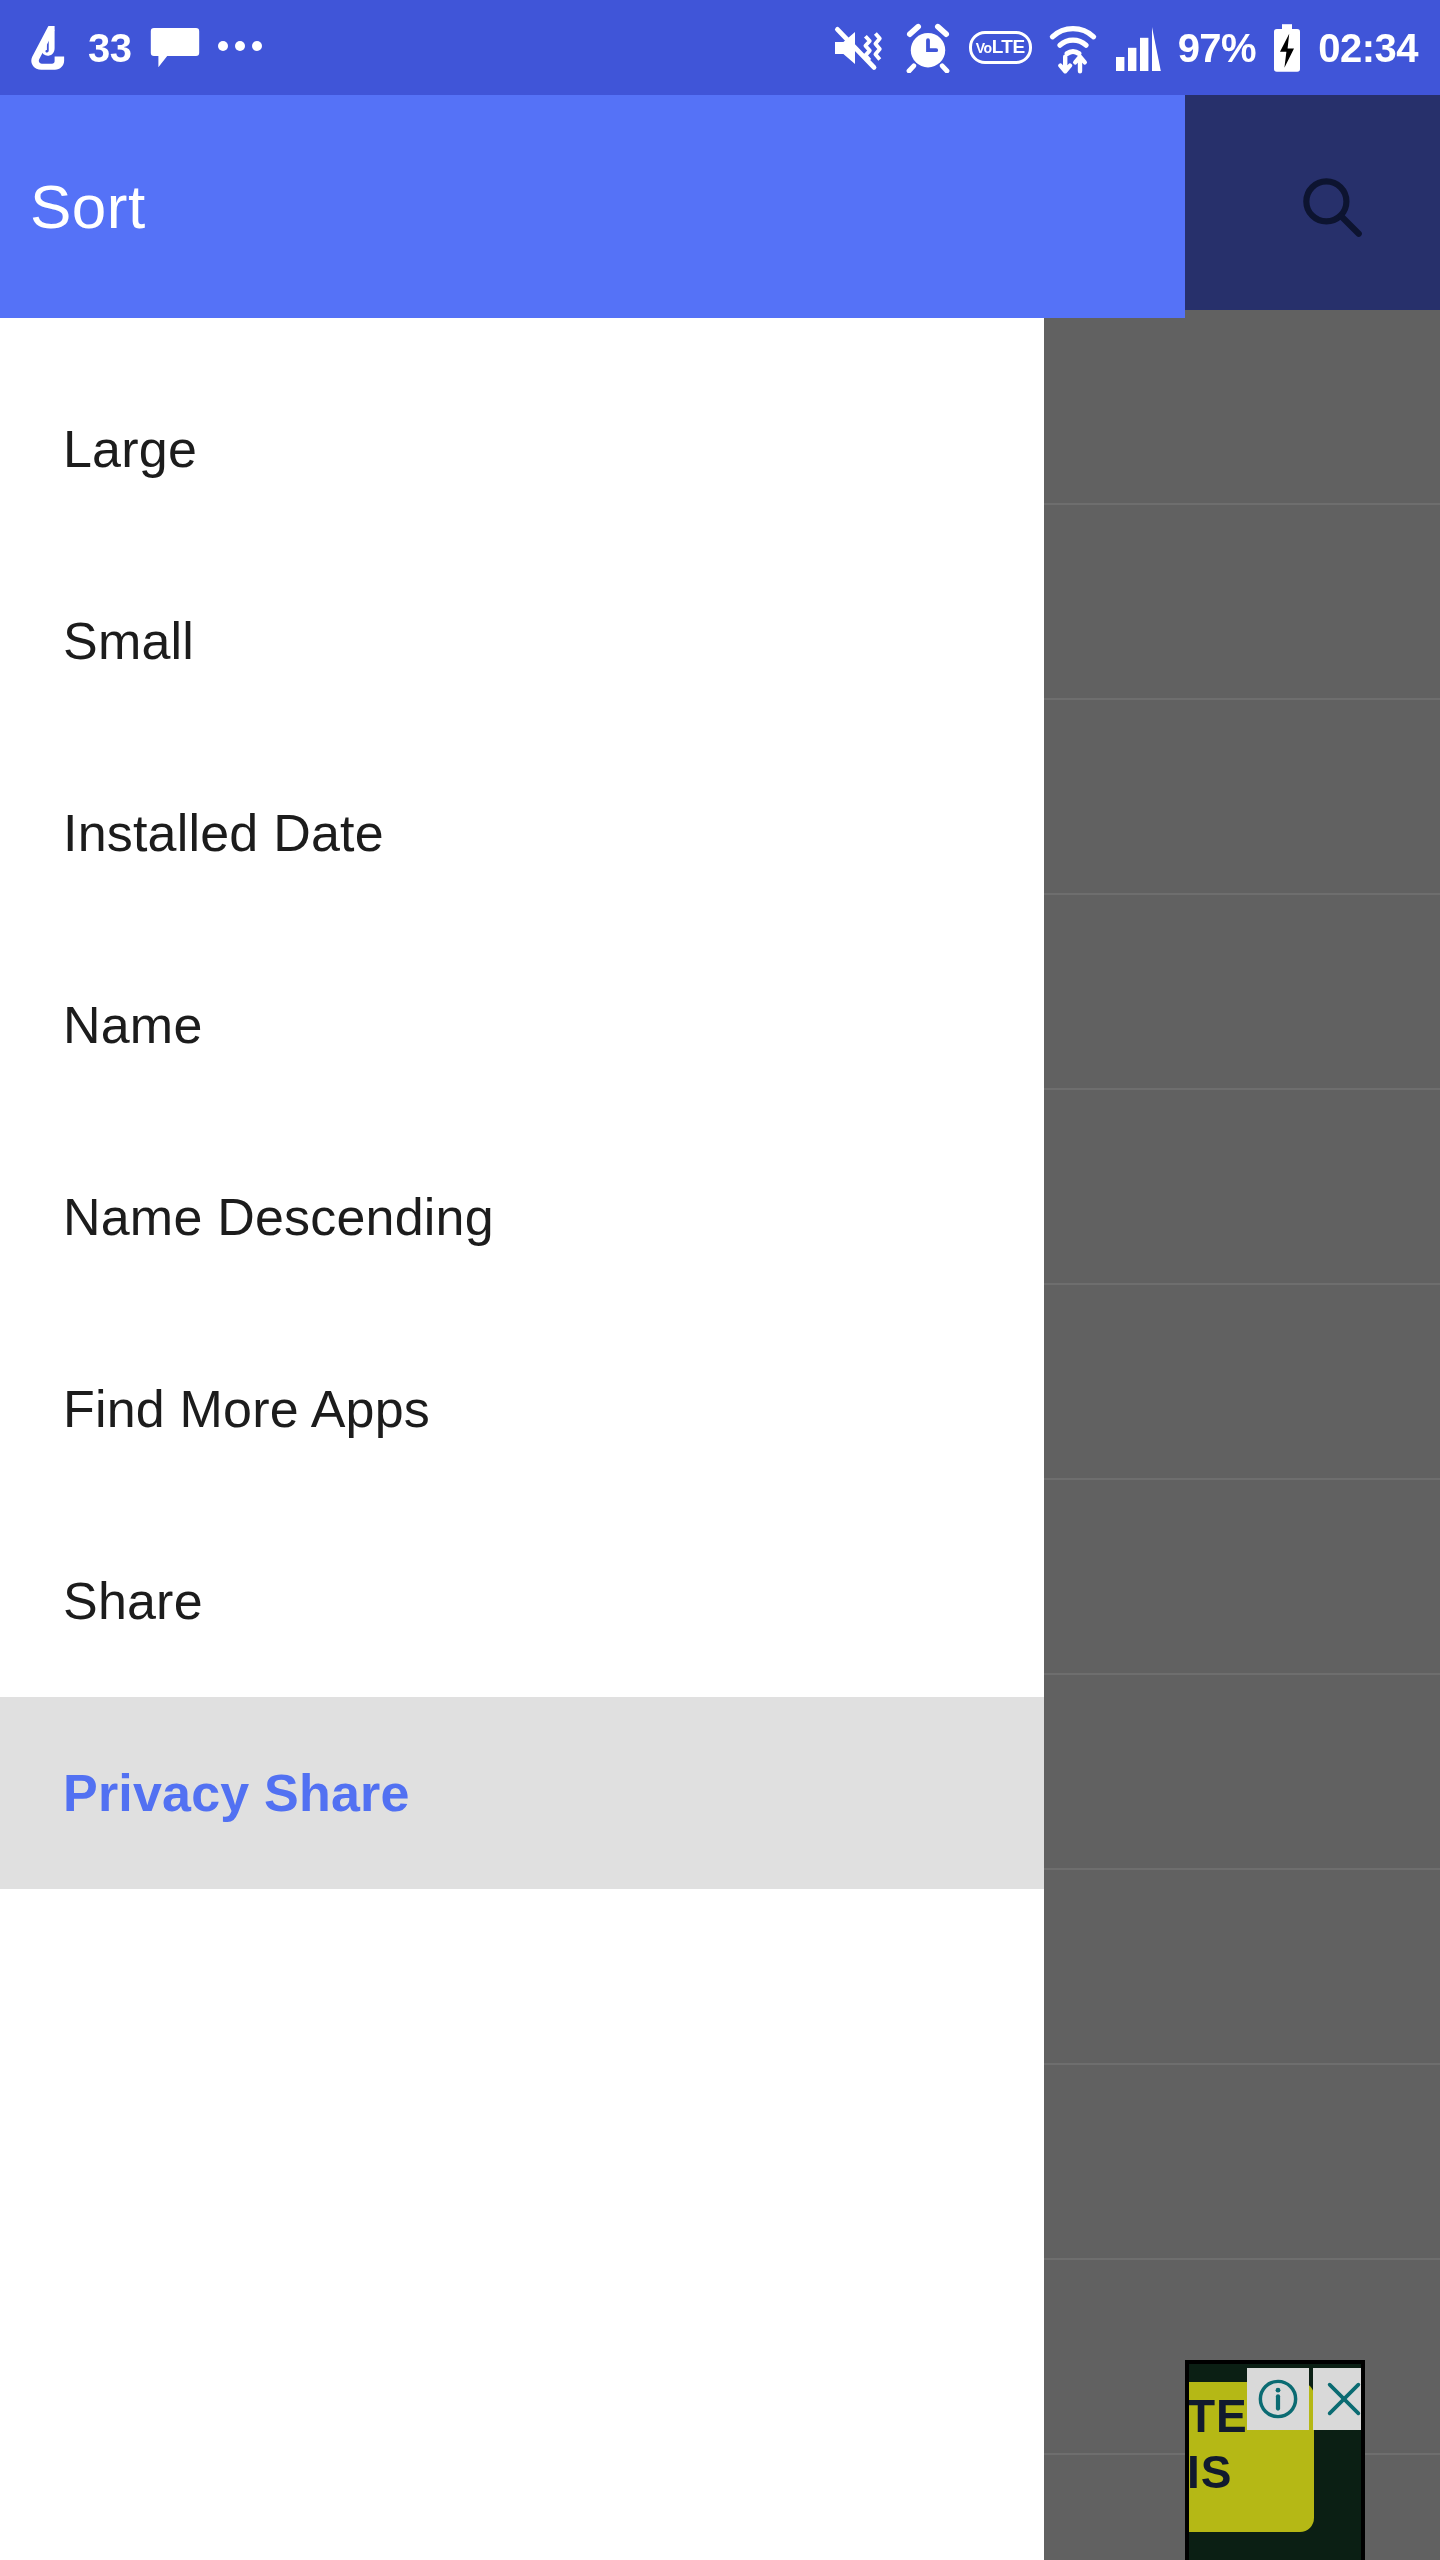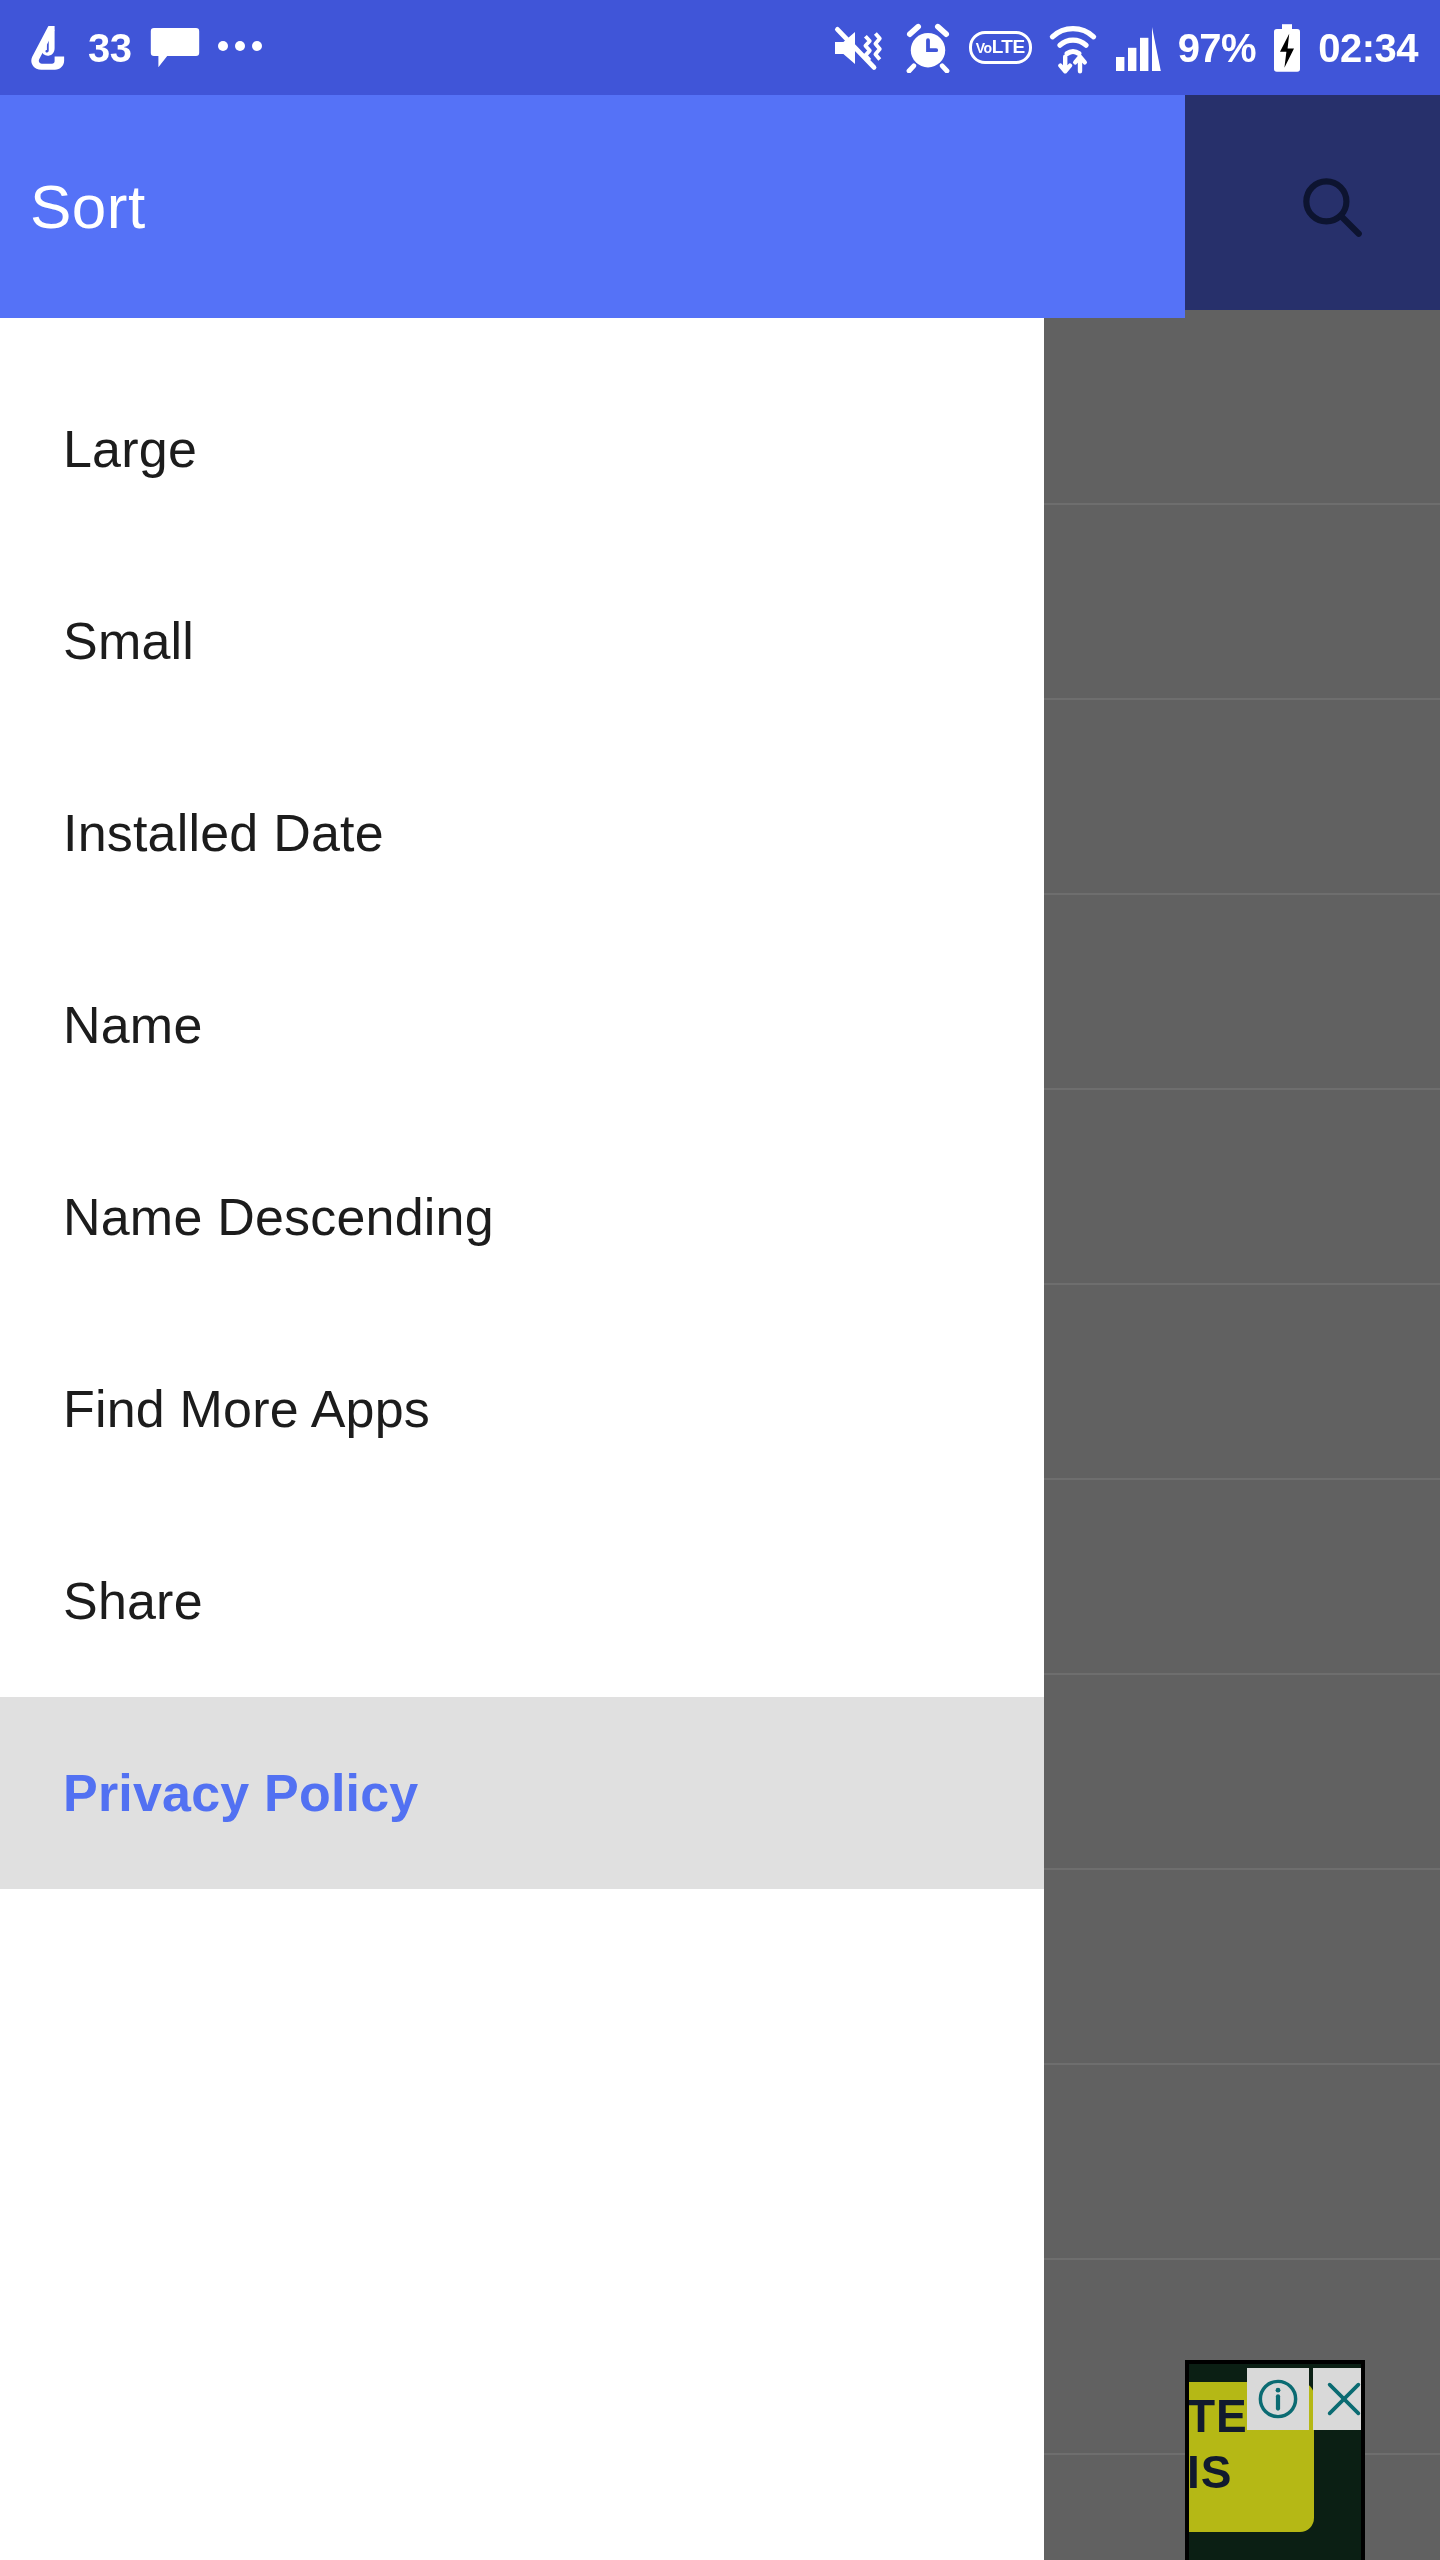--- a/index.html
+++ b/index.html
@@ -144,21 +144,21 @@
     </div>
 
     <div id="drawer-menu">
       <div class="menu-item">Large</div>
       <div class="menu-item">Small</div>
       <div class="menu-item">Installed Date</div>
       <div class="menu-item">Name</div>
       <div class="menu-item">Name Descending</div>
       <div class="menu-item">Find More Apps</div>
       <div class="menu-item">Share</div>
-      <div class="menu-item highlighted link">Privacy Policy</div>
+      <div class="menu-item highlighted link">Privacy Share</div>
     </div>
 
   </div>
 
   <div id="status-bar">
 
     <div class="sb-left">
       <span class="sb-icon">
         <svg width="44" height="48" viewBox="0 0 24 26">
           <path d="M15.6 1 L15.6 13.2 C15.6 14.5 15.2 15.6 14.2 16.4 C13.2 17.2 11.8 17.4 10.6 17

